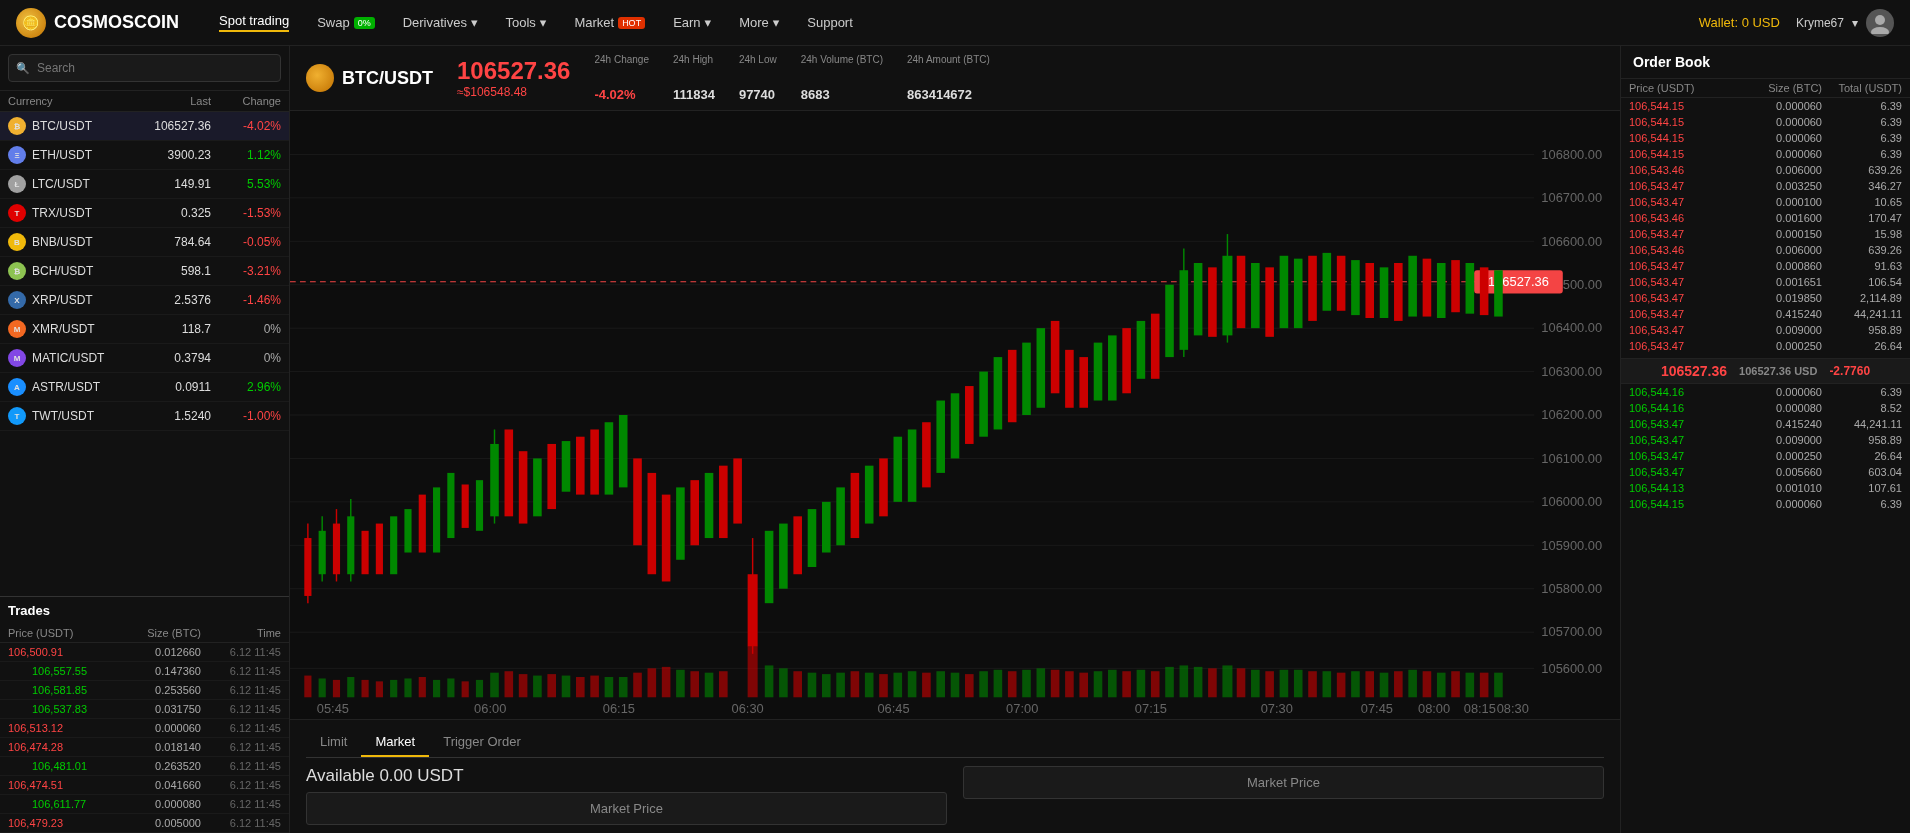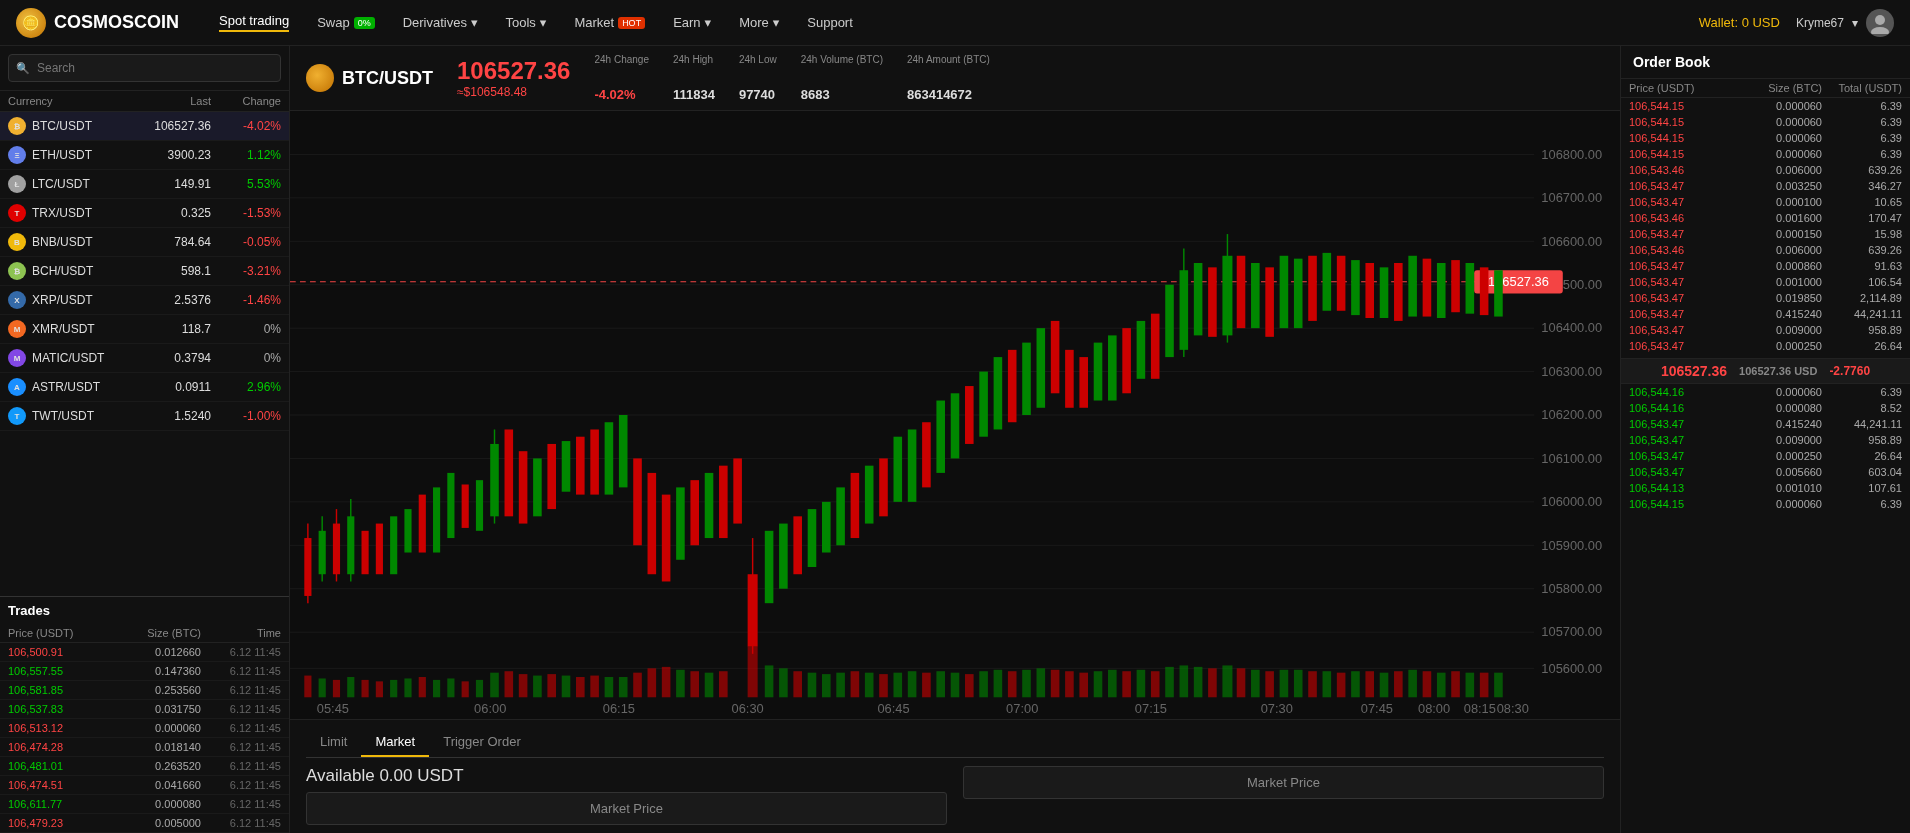--- a/index.html
+++ b/index.html
@@ -32,21 +32,21 @@
     .col-currency { flex: 1; }
     .col-last { width: 90px; text-align: right; }
     .col-change { width: 70px; text-align: right; }
     .currency-list { overflow-y: auto; flex: 1; }
     .currency-row { display: flex; align-items: center; padding: 5px 8px; cursor: pointer; border-bottom: 1px solid #1a1a1a; }
     .currency-row.active { background: #1a1a2a; }
     .coin-icon { width: 18px; height: 18px; border-radius: 50%; margin-right: 6px; display: flex; align-items: center; justify-content: center; font-size: 8px; font-weight: bold; flex-shrink: 0; }
     .currency-name { flex: 1; color: #ddd; font-size: 12px; }
     .currency-last { width: 90px; text-align: right; color: #ddd; font-size: 12px; }
     .currency-change { width: 70px; text-align: right; font-size: 12px; }
-    .pos { color: #0c0; }
+    .pos { color: #0c0; padding-left: 24px; }
     .neg { color: #f44; }
     .neu { color: #aaa; }
 
     
     .trades-section { border-top: 1px solid #333; }
     .trades-header { padding: 6px 8px; font-size: 13px; font-weight: bold; color: #fff; }
     .trades-col-headers { display: flex; padding: 3px 8px; color: #888; font-size: 11px; border-bottom: 1px solid #222; }
     .trades-col-price { flex: 1; }
     .trades-col-size { width: 90px; text-align: right; }
     .trades-col-time { width: 80px; text-align: right; }
@@ -664,21 +664,21 @@
     <span class="ob-size">0.006000</span>
     <span class="ob-total">639.26</span>
   </div>
         <div class="ob-row">
     <span class="ob-price-sell">106,543.47</span>
     <span class="ob-size">0.000860</span>
     <span class="ob-total">91.63</span>
   </div>
         <div class="ob-row">
     <span class="ob-price-sell">106,543.47</span>
-    <span class="ob-size">0.001000</span>
+    <span class="ob-size">0.001651</span>
     <span class="ob-total">106.54</span>
   </div>
         <div class="ob-row">
     <span class="ob-price-sell">106,543.47</span>
     <span class="ob-size">0.019850</span>
     <span class="ob-total">2,114.89</span>
   </div>
         <div class="ob-row">
     <span class="ob-price-sell">106,543.47</span>
     <span class="ob-size">0.415240</span>

